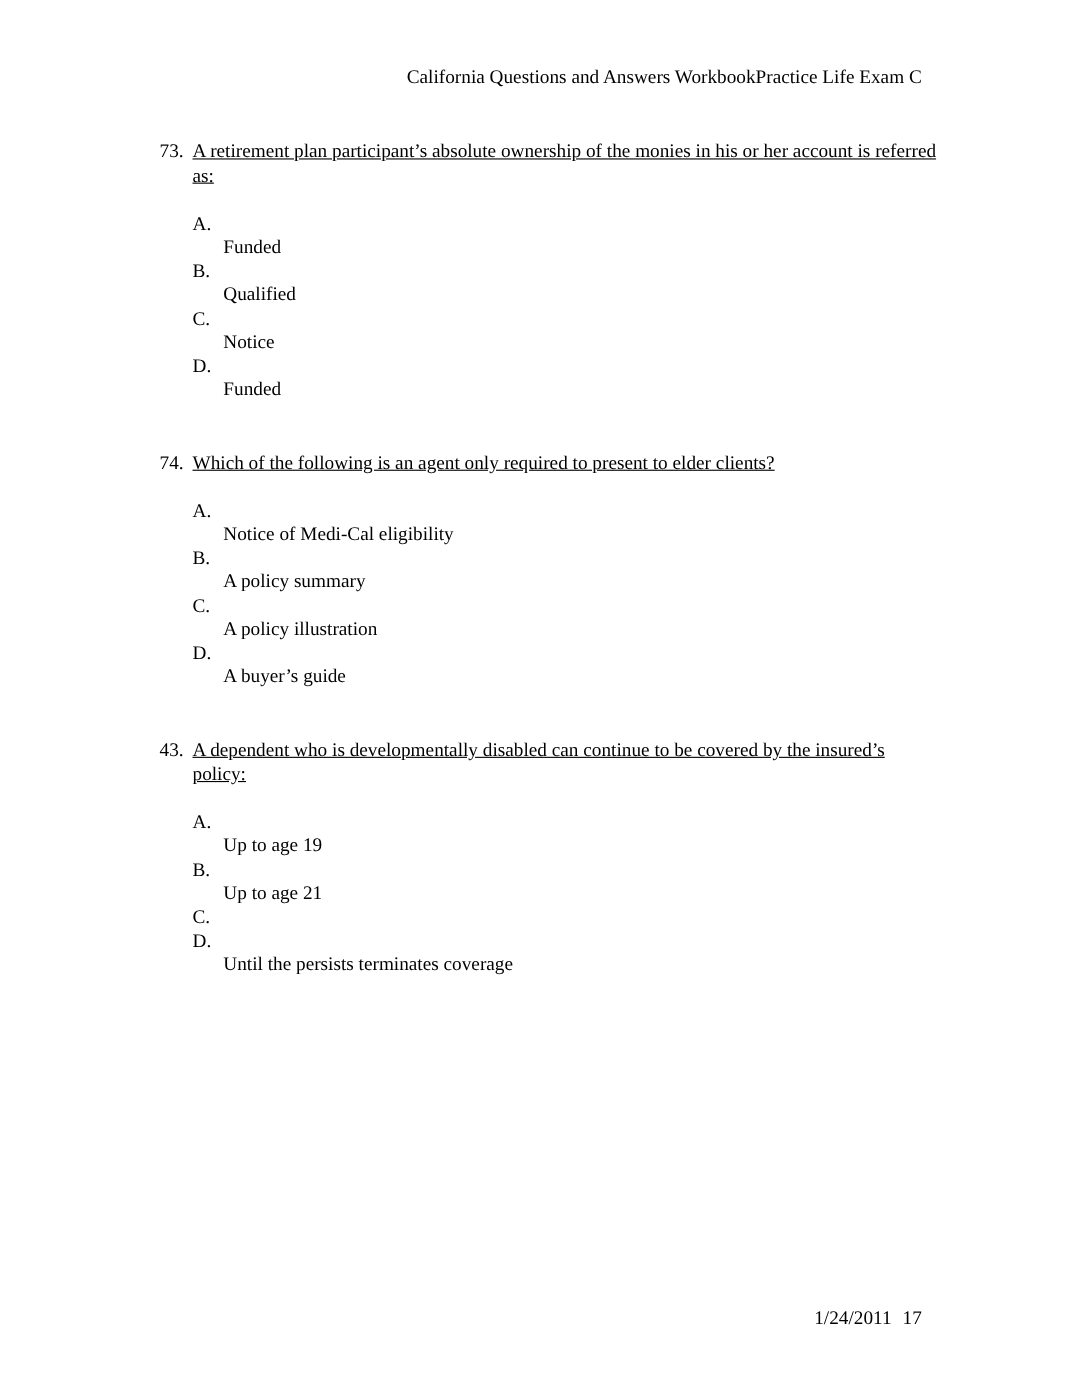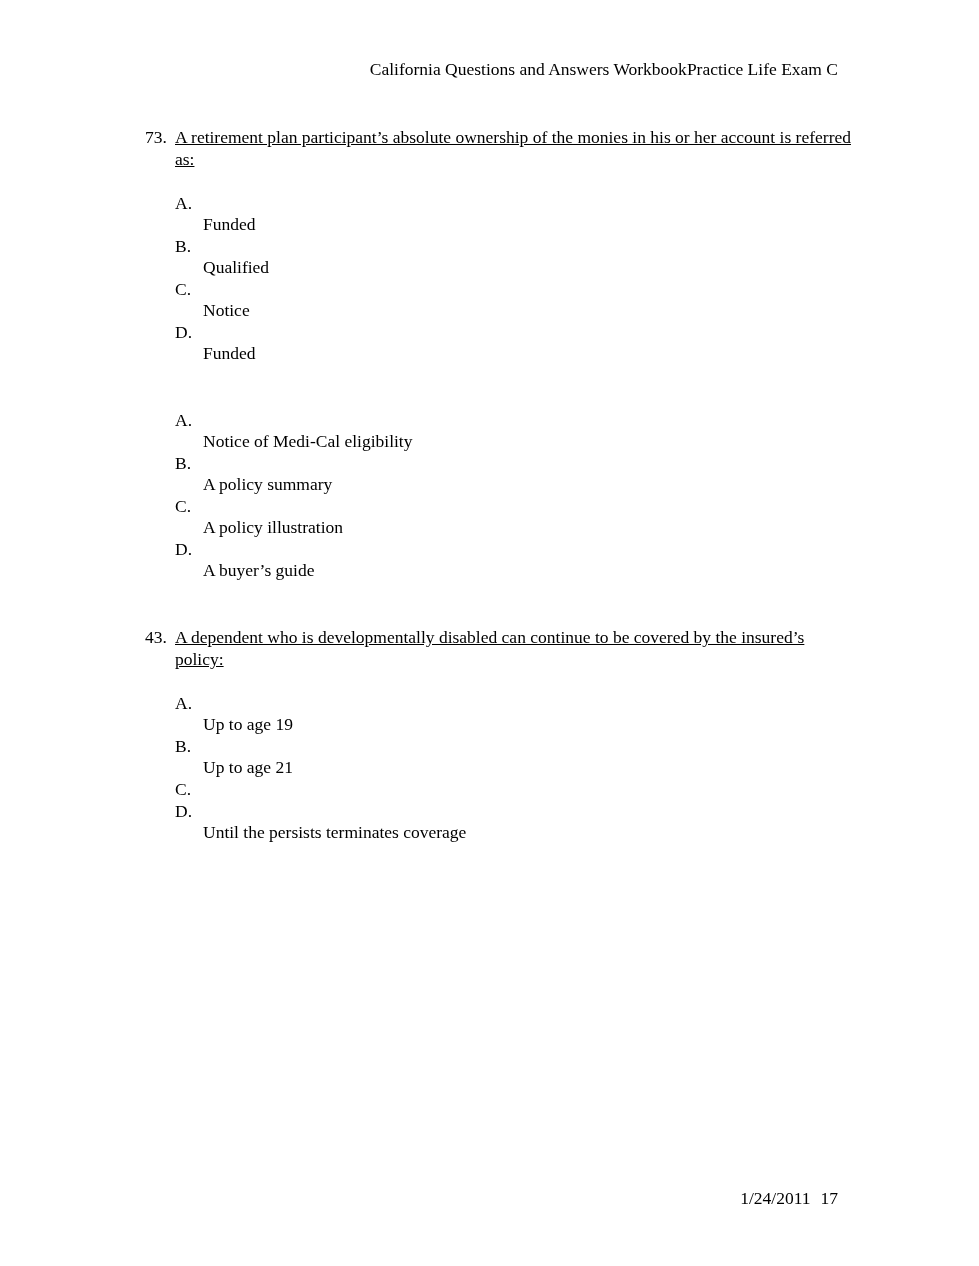--- a/index.html
+++ b/index.html
@@ -104,20 +104,24 @@
           <span class="opt-text">Notice</span>
         </div>
         <div class="option">
           <span class="opt-letter">D.</span>
           <span class="opt-text">Funded</span>
         </div>
       </div>
     </div>
 
     <div class="question">
+      <div class="q-line">
+        <span class="q-num">74.</span>
+        <span class="q-text">Which of the following is an agent only required to present to elder clients?</span>
+      </div>
       <div class="options">
         <div class="option">
           <span class="opt-letter">A.</span>
           <span class="opt-text">Notice of Medi-Cal eligibility</span>
         </div>
         <div class="option">
           <span class="opt-letter">B.</span>
           <span class="opt-text">A policy summary</span>
         </div>
         <div class="option">

